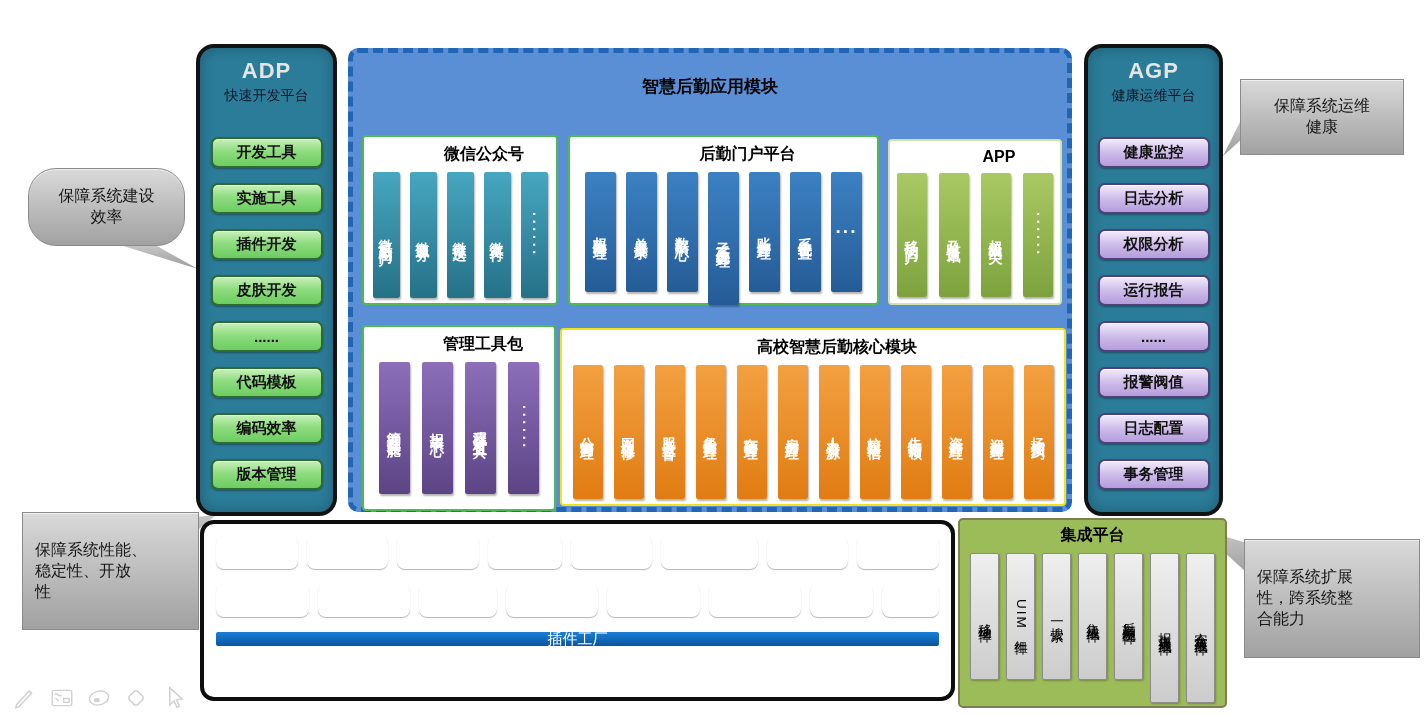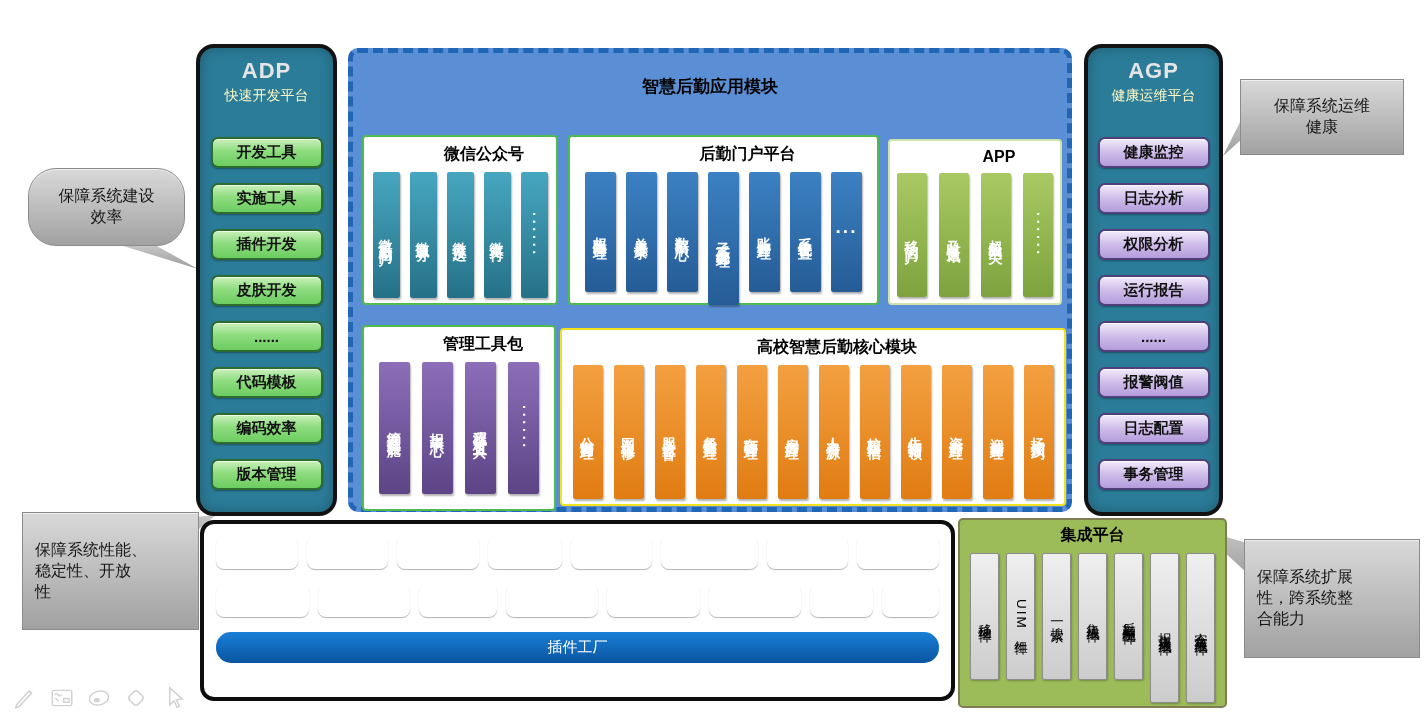--- a/index.html
+++ b/index.html
@@ -6,21 +6,21 @@
   .stage{position:relative;width:1428px;height:715px;background:#fff;overflow:hidden;
          font-family:"Liberation Sans","DejaVu Sans",sans-serif;color:#000;}
 
   
   .side-panel{position:absolute;background:#2b7c99;border:4px solid #121212;border-radius:18px;
               box-sizing:border-box;display:flex;flex-direction:column;align-items:center;
               box-shadow:inset 0 0 14px rgba(0,0,0,.25);}
   #adp{left:196px;top:44px;width:141px;height:472px;}
   #agp{left:1084px;top:44px;width:139px;height:472px;}
   .panel-title{color:#e5e5e5;font-weight:bold;font-size:22px;margin-top:10px;letter-spacing:1px;}
-  .panel-sub{color:#fef9c3;font-size:14px;margin-top:3px;}
+  .panel-sub{color:#0f172a;font-size:14px;margin-top:3px;}
   .panel-btns{display:flex;flex-direction:column;gap:15px;margin-top:32px;align-items:center;}
   .btn-green,.btn-purple{width:112px;height:31px;border-radius:7px;display:flex;align-items:center;
       justify-content:center;font-weight:bold;font-size:15px;color:#111;box-sizing:border-box;
       box-shadow:0 1px 2px rgba(0,0,0,.35), inset 0 1px 0 rgba(255,255,255,.65);}
   .btn-green{background:linear-gradient(180deg,#c9f0bb,#8edc7f 45%,#6ccd60);border:2px solid #2e6b2e;}
   .btn-purple{background:linear-gradient(180deg,#f2ecfb,#cebce9 50%,#b49cdb);border:2px solid #4f3f7a;}
 
   
   #appmod{position:absolute;left:348px;top:48px;width:724px;height:464px;background:#5b8fd5;
           border:5px dashed #2165b5;border-radius:10px;box-sizing:border-box;}
@@ -53,22 +53,22 @@
 
   
   #runtime{position:absolute;left:200px;top:520px;width:755px;height:181px;background:#fff;
            border:4px solid #0d0d0d;border-radius:14px;box-sizing:border-box;}
   #runtime-title{text-align:center;font-weight:bold;font-size:17px;margin-top:7px;}
   .runtime-row{display:flex;gap:9px;padding:0 12px;margin-top:12px;}
   .runtime-row2{margin-top:15px;}
   .btn-blue{flex:1 1 auto;height:33px;background:linear-gradient(180deg,#147a0e0 0%,#0e6ec6 45%,#0a5cae);
             border-radius:8px;color:#fff;font-size:15px;display:flex;align-items:center;justify-content:center;
             white-space:nowrap;padding:0 8px;box-shadow:0 1px 1px rgba(0,0,0,.3);}
-  #plugin-bar{margin:15px 12px 0;height:31px;background:linear-gradient(180deg,#1a7fd6,#0a55a0);
-              border-radius:15px;color:#fff;font-size:15px;display:flex;align-items:center;justify-content:center;}
+  #plugin-bar{margin:15px 12px 0;height:14px;background:linear-gradient(180deg,#1a7fd6,#0a55a0);
+              border-radius:2px;color:#fff;font-size:15px;display:flex;align-items:center;justify-content:center;}
 
   
   #integration{position:absolute;left:958px;top:518px;width:269px;height:190px;background:#9cbb59;
                border:2px solid #7e7e52;border-radius:5px;box-sizing:border-box;}
   #integration-title{text-align:center;font-weight:bold;font-size:16px;margin-top:5px;}
   .integration-bars{gap:7px;margin-top:7px;}
   .integration-bars .vbar{width:29px;height:127px;background:linear-gradient(180deg,#efefef,#cccccc);
         border:1px solid #8c8c8c;color:#000;font-weight:normal;font-size:13.5px;box-shadow:1px 1px 2px rgba(0,0,0,.25);}
   .integration-bars div:nth-of-type(6),.integration-bars div:nth-of-type(7){height:150px;}
   .integration-bars .vbar span{letter-spacing:2px;}

